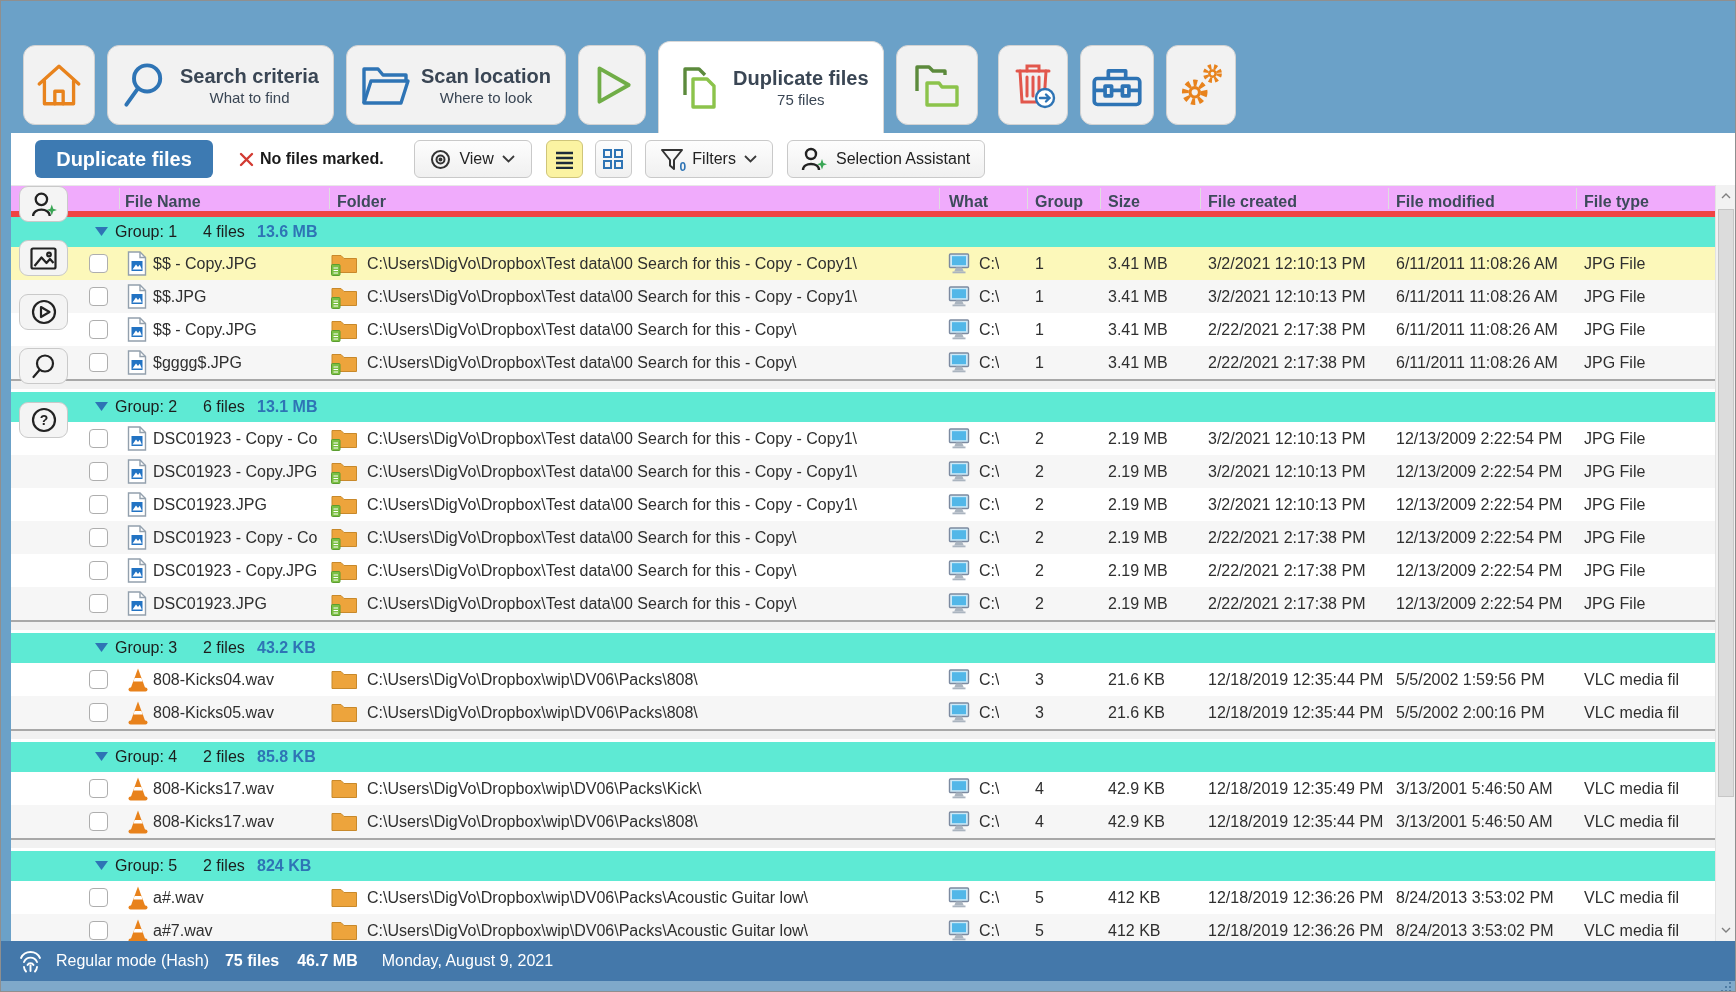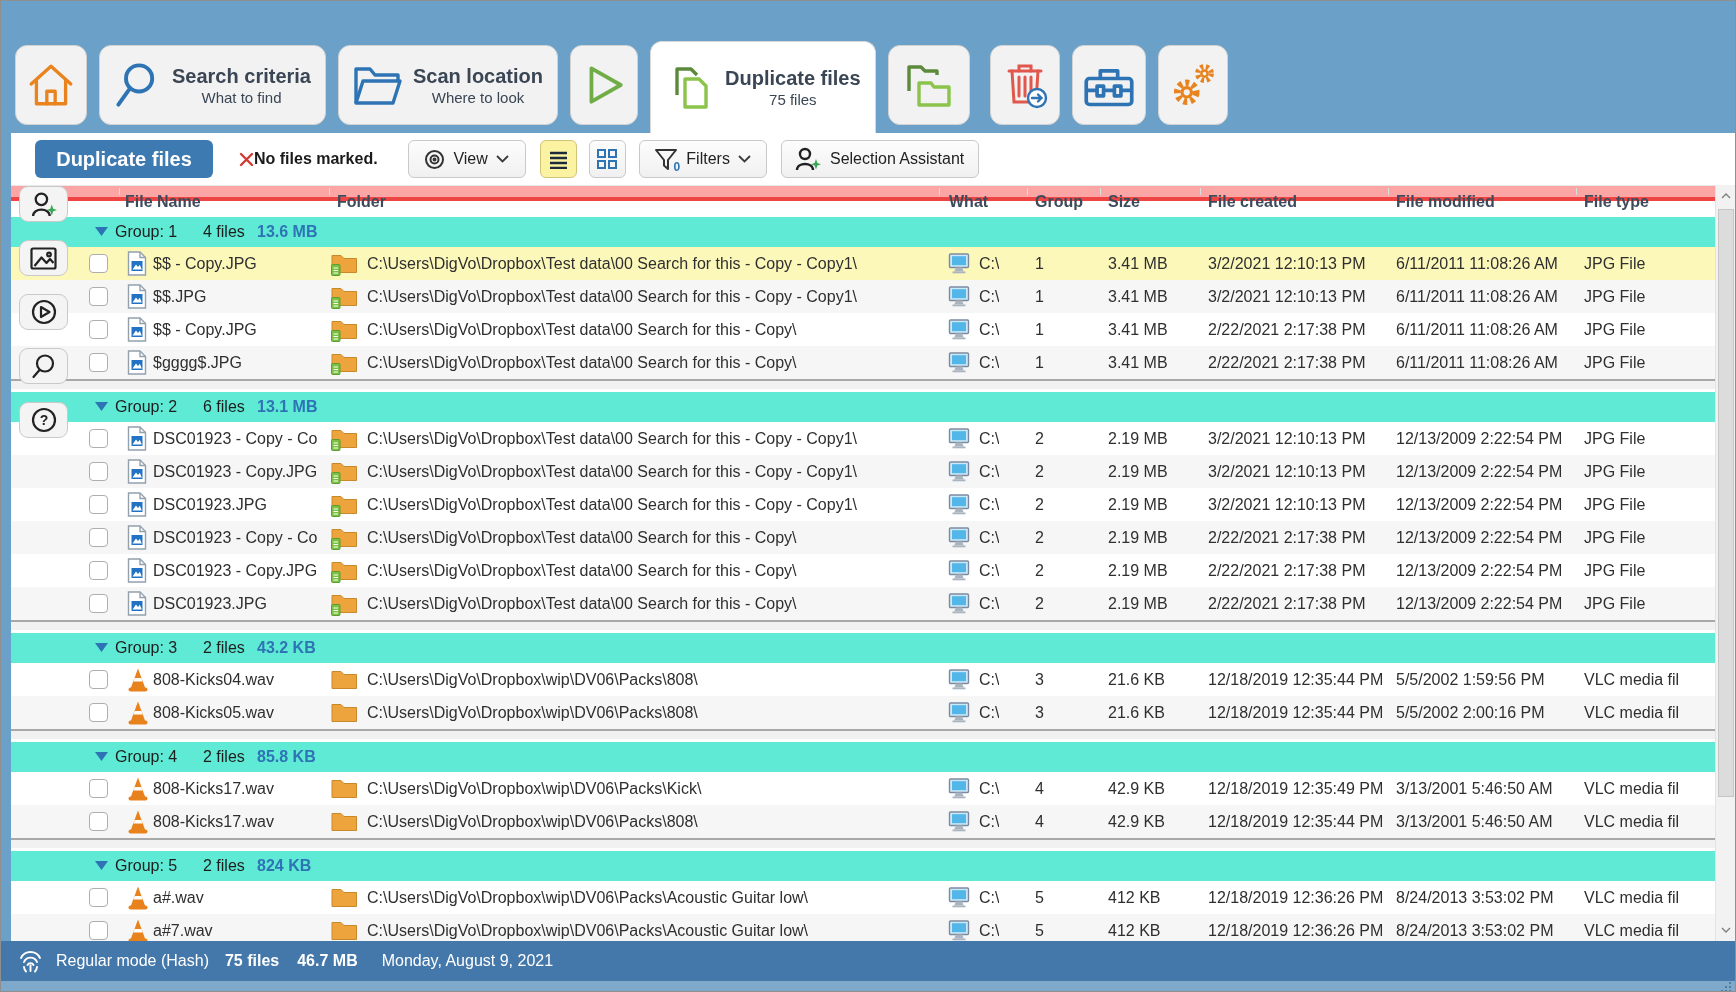--- a/index.html
+++ b/index.html
@@ -8,49 +8,49 @@
 
   
   .titlebar { position:absolute; left:0; top:0; width:100%; height:36px; background:#ffffff; border-top:1px solid #bdbdbd; }
   .titlebar .edge-sliver { position:absolute; left:0; top:0; width:4px; height:36px; background:#7e3b33; }
   .app-logo { position:absolute; left:12px; top:7px; width:22px; height:22px; }
   .app-title { position:absolute; left:44px; top:9px; font-size:15px; color:#68707a; }
   .win-controls { position:absolute; right:8px; top:0; height:36px; display:flex; }
   .win-btn { width:46px; height:36px; display:flex; align-items:center; justify-content:center; }
 
   
-  .toolbar { position:absolute; left:0; top:36px; width:100%; height:96px; display:flex; align-items:flex-end; padding-left:14px; }
+  .toolbar { position:absolute; left:0; top:36px; width:100%; height:96px; display:flex; align-items:flex-end; padding-left:22px; }
   .tab { background:#f2f2f2; border:1px solid #d2d2d2; border-radius:12px; height:80px; margin-right:12px; margin-bottom:8px;
          display:flex; align-items:center; justify-content:center; padding:0 14px; }
   .tab .txt { text-align:center; margin-left:10px; }
   .tab .t1 { font-size:20px; font-weight:bold; color:#3a4654; line-height:24px; white-space:nowrap; }
   .tab .t2 { font-size:15px; color:#3a4654; line-height:19px; white-space:nowrap; }
   .tab.active { background:#ffffff; border-color:#d8d8d8; border-bottom:none; border-radius:12px 12px 0 0; height:92px; margin-bottom:0; }
   .tab.icon-only { padding:0 10px; }
   #tab-remove { margin-left:8px; }
 
   
   .panel { position:absolute; left:10px; top:132px; width:1724px; height:808px; background:#ffffff; }
 
   
   .actionbar { position:absolute; left:0; top:0; width:100%; height:52px; background:#fff; display:flex; align-items:center; }
   .mode-btn { margin-left:24px; width:178px; height:38px; background:#3d7ab2; border-radius:6px; color:#fff;
               font-size:20px; font-weight:bold; display:flex; align-items:center; justify-content:center; }
-  .marked { margin-left:26px; display:flex; align-items:center; gap:0; font-size:16px; font-weight:bold; color:#1a1a1a; white-space:nowrap; }
+  .marked { margin-left:26px; display:flex; align-items:center; gap:6px; font-size:16px; font-weight:bold; color:#1a1a1a; white-space:nowrap; }
   .abtn { height:38px; border:1px solid #c9c9c9; border-radius:6px; background:linear-gradient(#fdfdfd,#f0f0f0);
           display:flex; align-items:center; justify-content:center; gap:8px; font-size:16px; color:#222; }
   .btn-view { margin-left:30px; width:118px; }
   .btn-list { margin-left:14px; width:37px; background:#fbf3a2; border-color:#cfc57a; }
   .btn-grid { margin-left:12px; width:37px; }
   .btn-filters { margin-left:13px; width:128px; position:relative; }
   .filters-zero { position:absolute; left:34px; top:19px; font-size:12px; font-weight:bold; color:#2e74b5; }
   .btn-selection { margin-left:14px; width:198px; }
 
   
-  .thead { position:absolute; left:0; top:52px; width:100%; height:16px; background:#fca5a5; border-bottom:4px solid #ef4444; border-top:1px solid #e8e8e8; }
+  .thead { position:absolute; left:0; top:52px; width:100%; height:32px; background:#f0abfc; border-bottom:6px solid #ef4444; border-top:1px solid #e8e8e8; }
   .thead .h { position:absolute; top:0; line-height:31px; font-size:16px; font-weight:600; color:#3d4a5a; white-space:nowrap; }
   .h-filename{left:114px;} .h-folder{left:326px;} .h-drive{left:938px;} .h-group{left:1024px;}
   .h-size{left:1097px;} .h-created{left:1197px;} .h-modified{left:1385px;} .h-type{left:1573px;}
   .vsep { position:absolute; top:2px; bottom:2px; width:1px; background:#dedede; }
 
   
   .rows-area { position:absolute; left:0; top:84px; width:1704px; height:724px; overflow:hidden; }
   .group-row { position:relative; height:30px; background:#5eead4;text-decoration:underline; }
   .group-row .tri { position:absolute; left:84px; top:10px; }
   .group-row .g-label { position:absolute; left:104px; line-height:30px; font-size:16px; color:#1d1d1d; }

